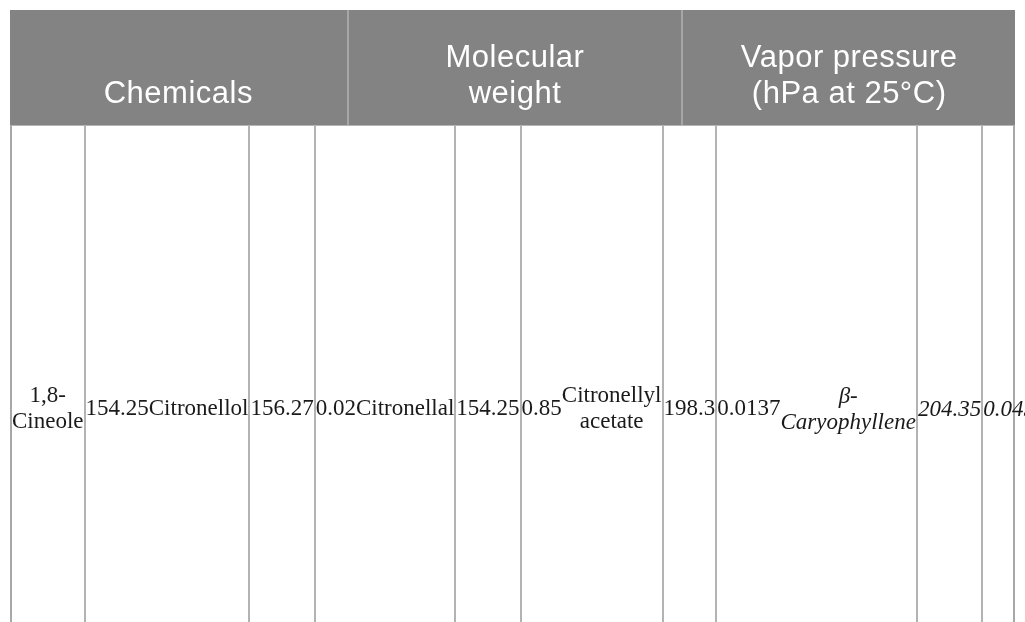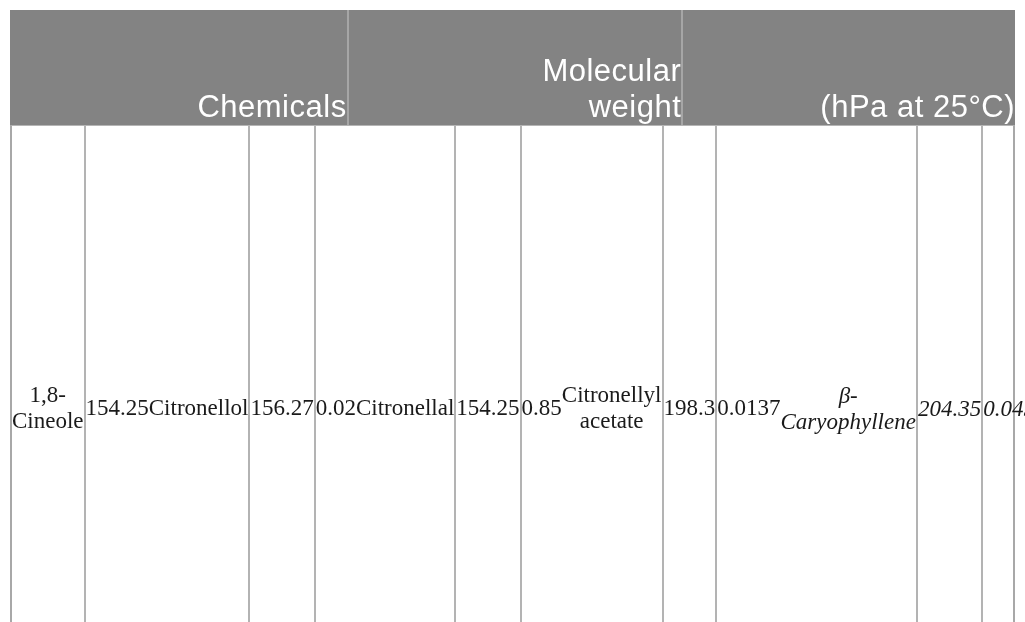--- a/index.html
+++ b/index.html
@@ -24,22 +24,23 @@
   .th {
     background: #838383;
     color: #ffffff;
     font-family: "Liberation Sans", sans-serif;
     font-size: 31px;
     font-weight: 400;
     letter-spacing: 0.5px;
     line-height: 36px;
     display: flex;
     flex-direction: column;
-    align-items: flex-end;
+    align-items: center;
     justify-content: flex-end;
+    padding-bottom: 14px;
     text-align: center;
   }
   
   .tbody {
     height: 569px;
     display: flex;
     flex-direction: row;
     border: 2px solid #a8a8a8;
     border-top: 1px solid #b5b5b5;
   }
@@ -68,20 +69,21 @@
 
   <div class="thead">
     <div class="th">
         <div>Chemicals</div>
       </div>
     <div class="th">
         <div>Molecular</div>
         <div>weight</div>
       </div>
     <div class="th">
+        <div>Vapor pressure</div>
         <div>(hPa at 25°C)</div>
       </div>
   </div>
 
   <div class="tbody">
     <div class="tr">
       <div class="td">1,8-Cineole</div>
       <div class="td">154.25</div>
     </div>
 

